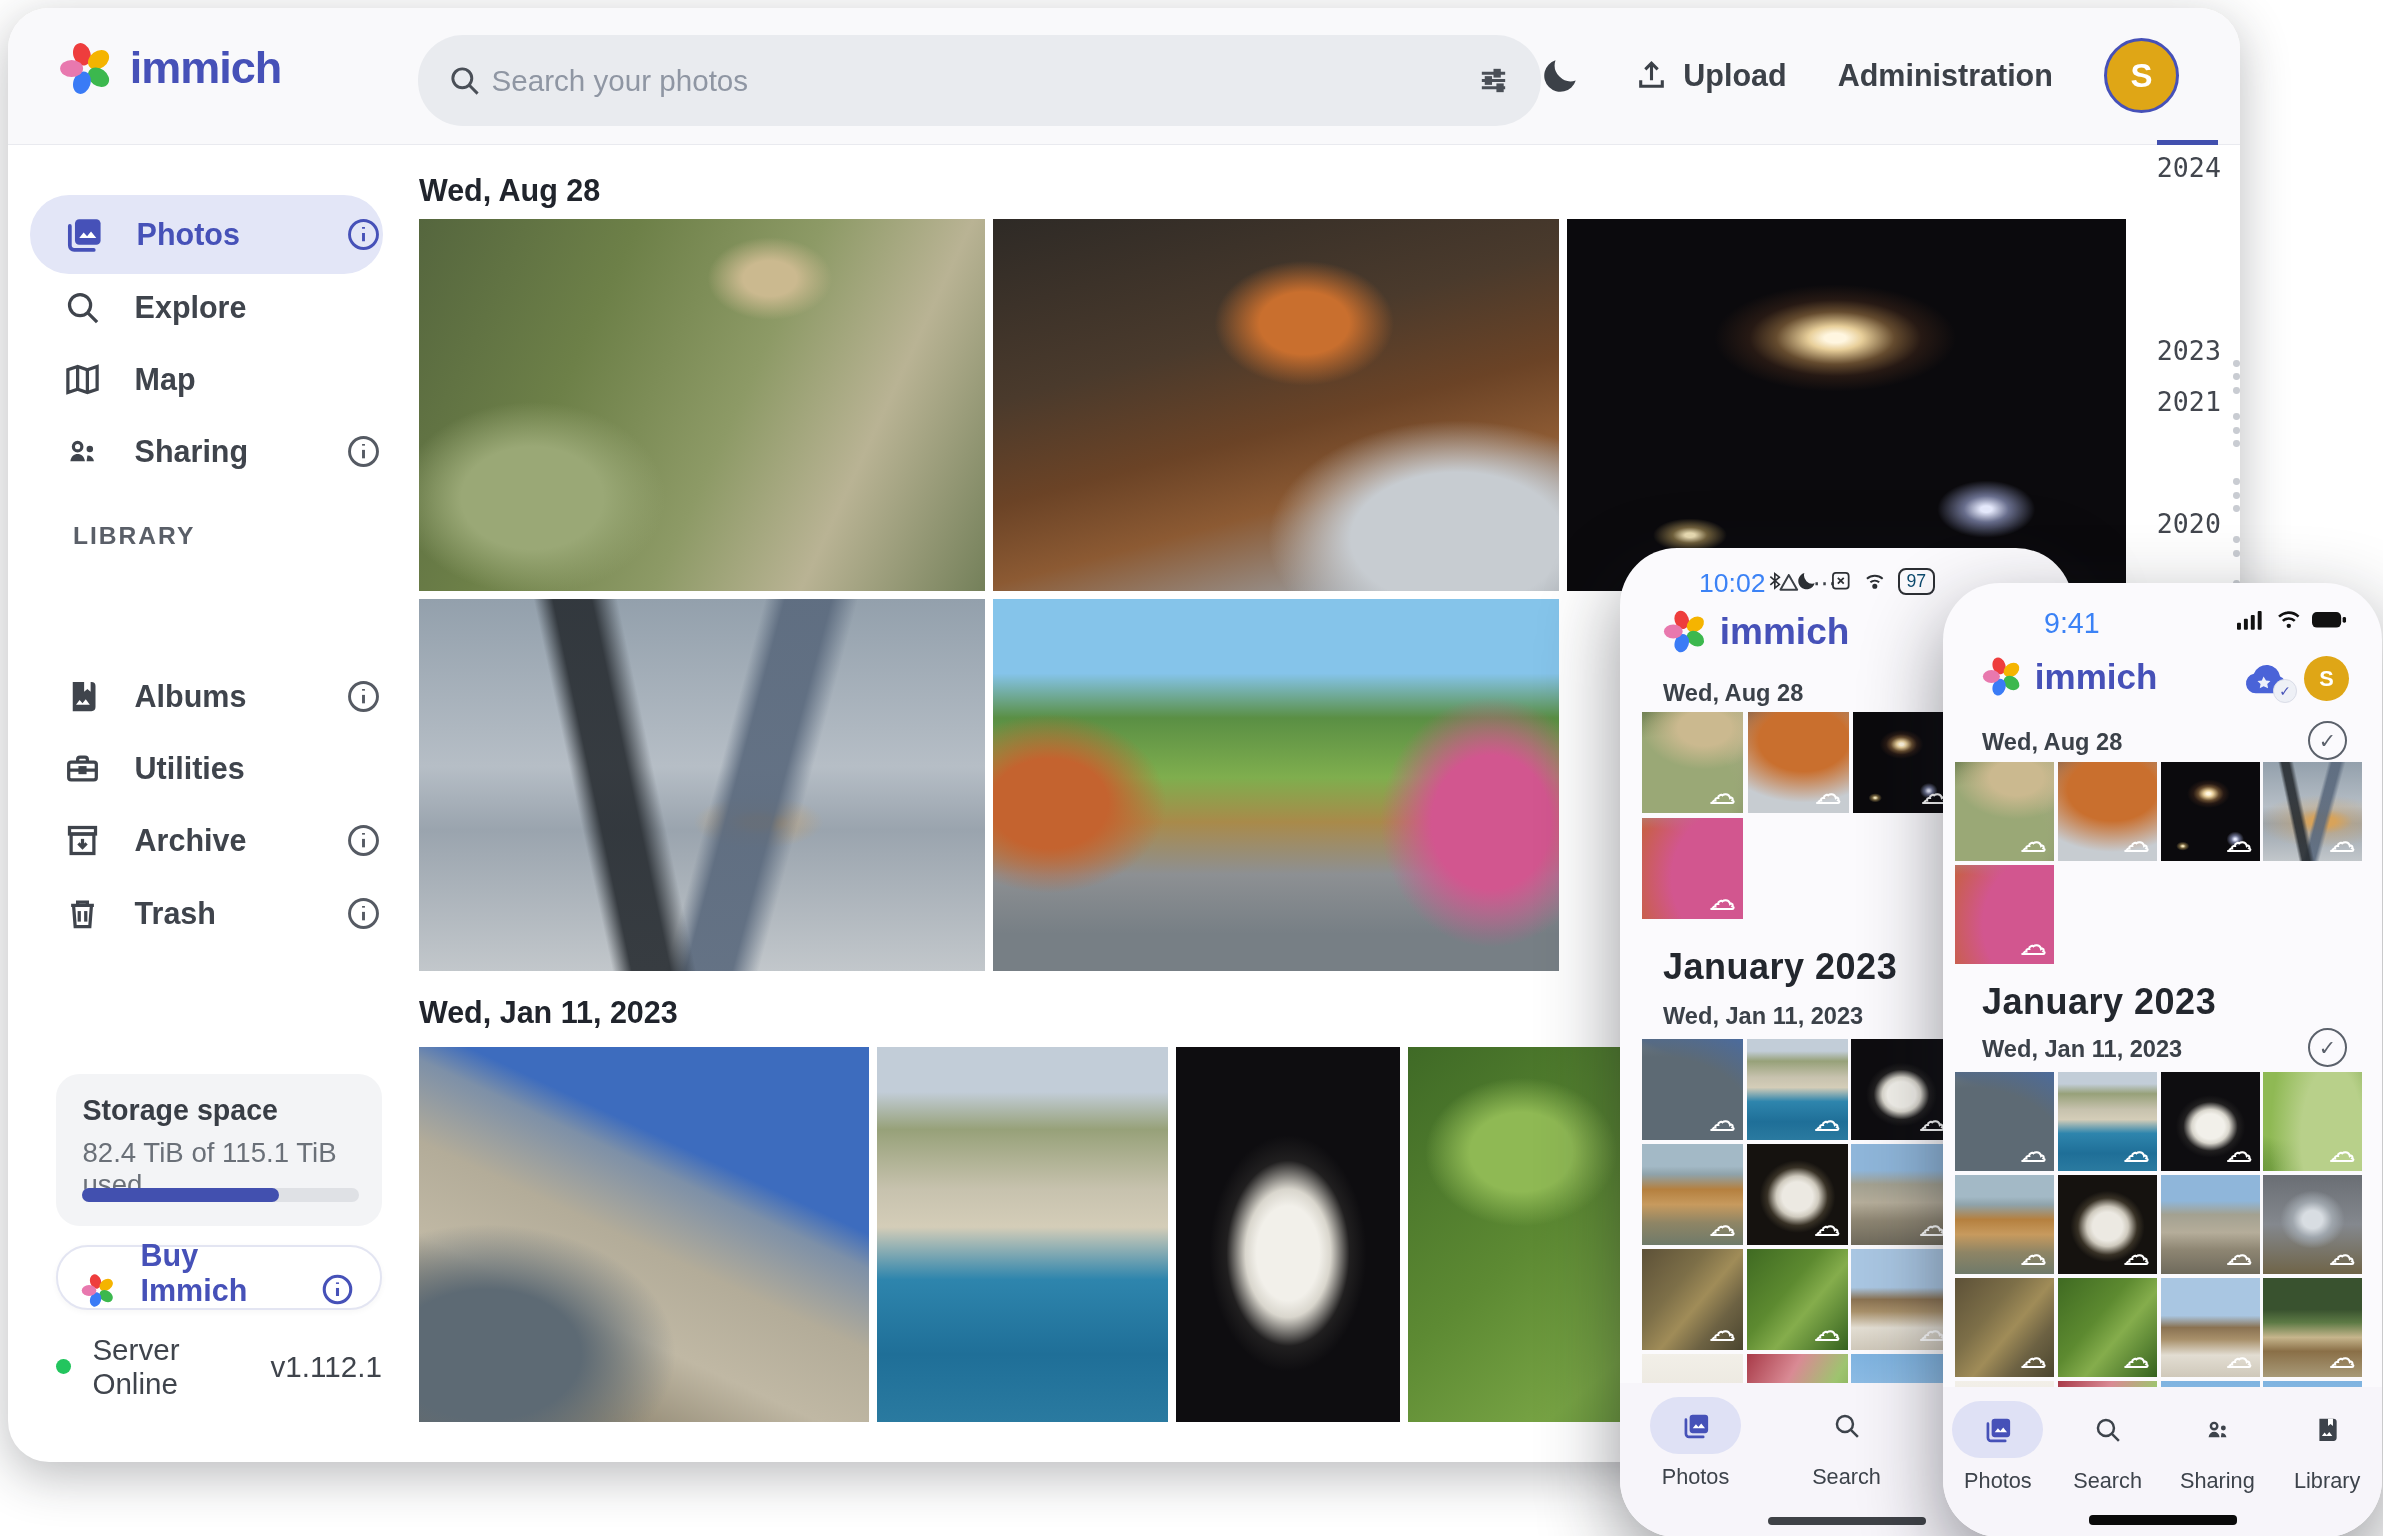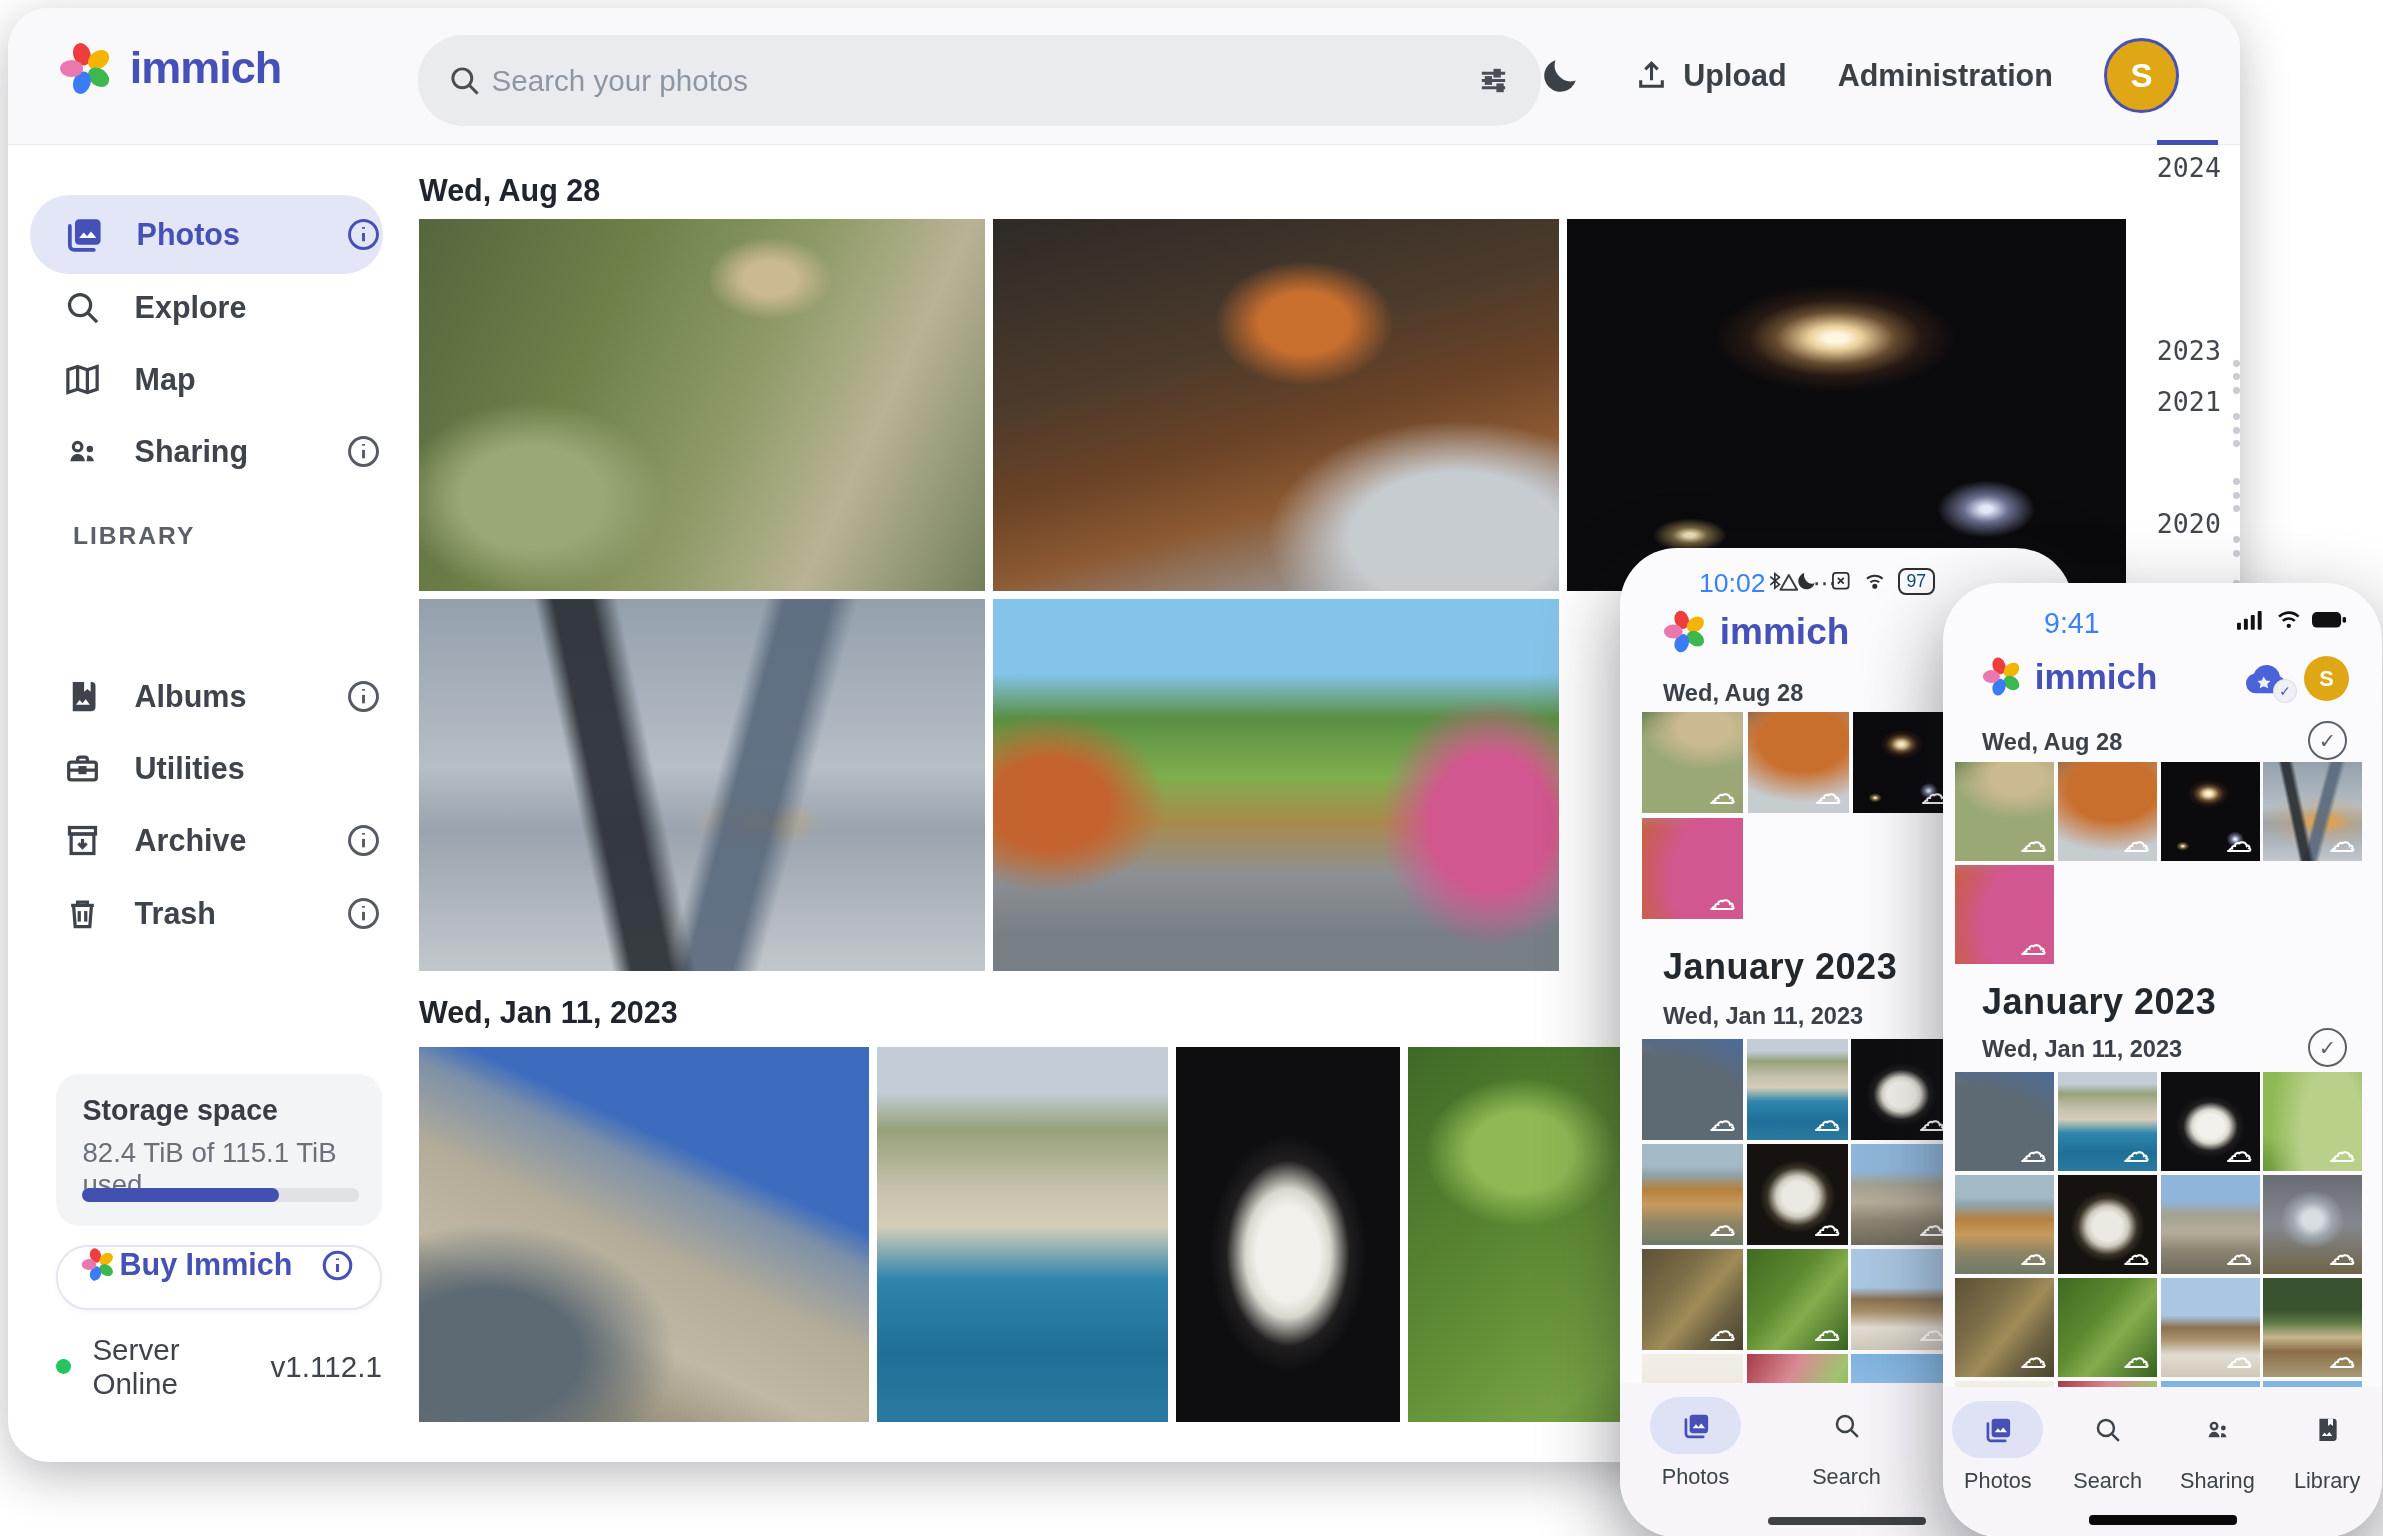--- a/index.html
+++ b/index.html
@@ -32,21 +32,21 @@
   .lib-head{position:absolute;left:65px;font-size:24.6px;letter-spacing:2px;color:#5a5f68;font-weight:bold;}
   .info-btn{color:#555a63;width:39px;height:39px;}
   .active .info-btn{color:#4651b8;}
 
   .storage-card{position:absolute;left:48px;top:1066px;width:326px;height:152px;background:#f3f4f6;border-radius:23.6px;}
   .storage-title{position:absolute;left:26.6px;top:19.7px;font-size:28.6px;font-weight:bold;color:#383d45;}
   .storage-usage{position:absolute;left:26.6px;top:63px;font-size:27.6px;color:#6a7078;}
   .progress{position:absolute;left:26.6px;top:114px;width:277px;height:13.8px;border-radius:6.9px;background:#dfe1e5;}
   .progress>div{height:100%;border-radius:6.9px;background:#4250af;}
   .buy-btn{position:absolute;left:48px;top:1237px;width:326px;height:65px;background:#fff;border:2px solid #e3e5f2;border-radius:32px;
-    display:flex;align-items:flex-start;gap:3px;padding:0 23.6px;box-sizing:border-box;cursor:pointer;box-shadow:0 2px 5.9px rgba(0,0,0,.04);}
+    display:flex;align-items:flex-end;gap:24px;padding:0 23.6px;box-sizing:border-box;cursor:pointer;box-shadow:0 2px 5.9px rgba(0,0,0,.04);}
   .buy-lbl{font-size:30.5px;font-weight:bold;color:#4651b8;flex:1;}
   .server-row{position:absolute;left:48px;top:1325px;width:326px;display:flex;align-items:center;gap:21.7px;}
   .dot-green{width:14.8px;height:14.8px;border-radius:50%;background:#23c55e;}
   .server-lbl{font-size:29.6px;color:#3f444c;flex:1;}
   .server-ver{font-size:29.6px;color:#3f444c;}
 
   
   .day-head{position:absolute;font-size:30.5px;font-weight:bold;color:#20242c;}
   .grid1{position:absolute;left:411px;top:211px;display:grid;grid-template-columns:566px 566px 559px;grid-auto-rows:372px;gap:7.9px;}
   .grid2{position:absolute;left:411px;top:1039px;display:grid;grid-template-columns:450px 291px 224px 453px;grid-auto-rows:375px;gap:7.9px;}

